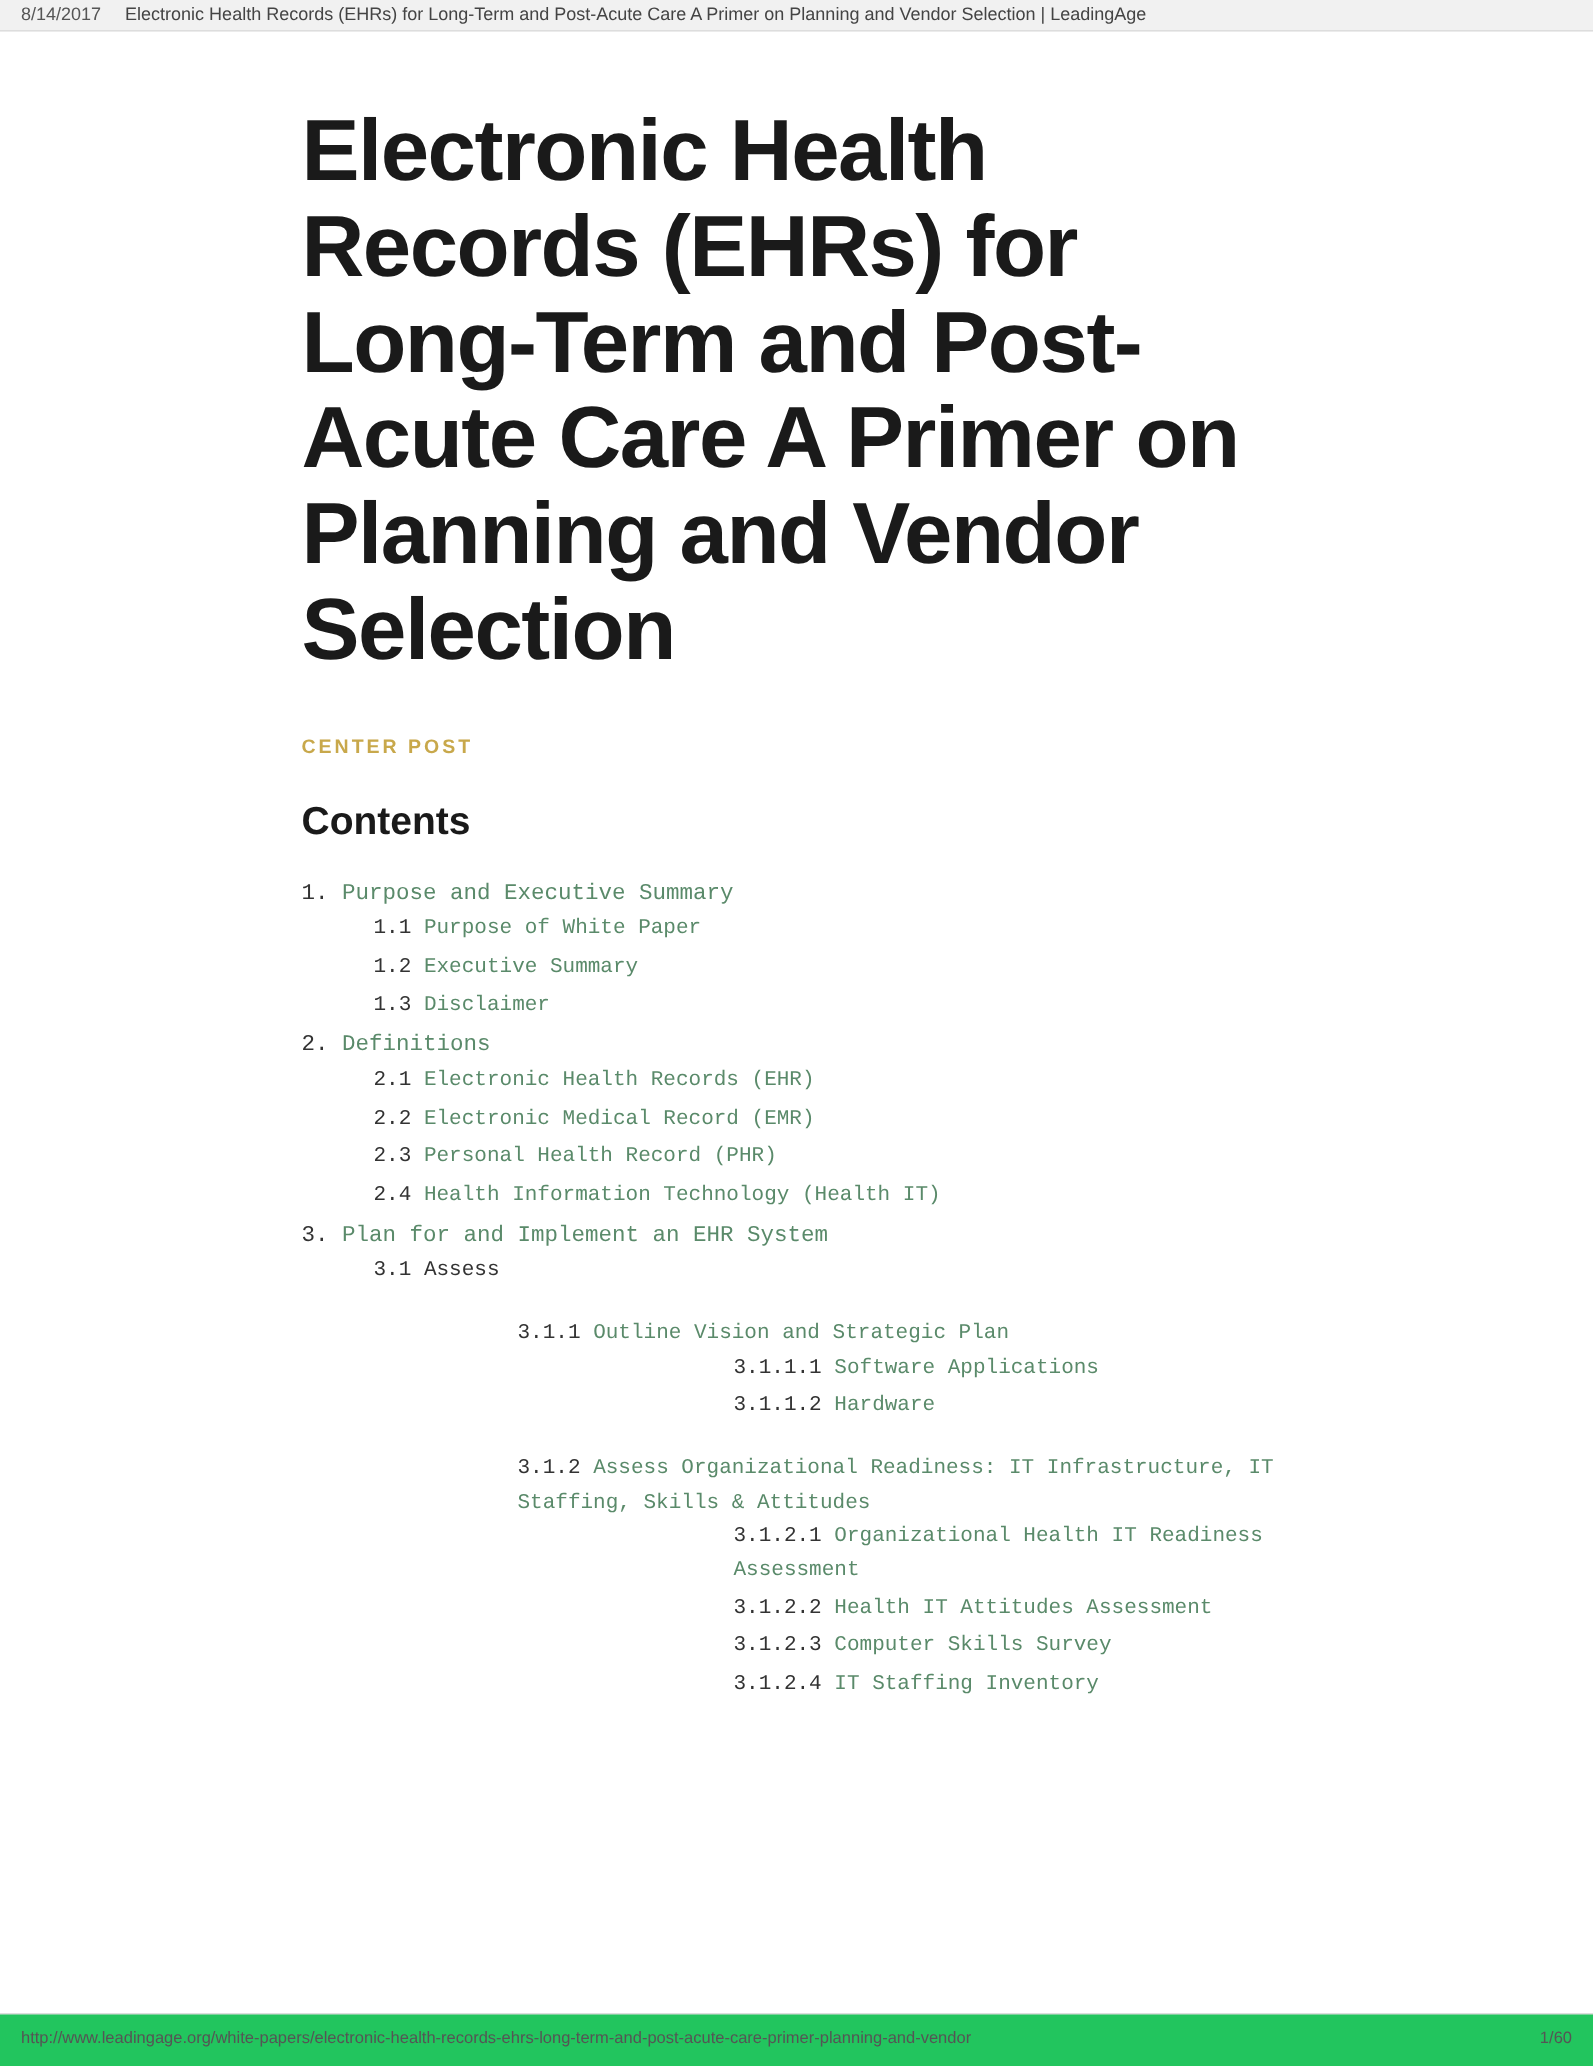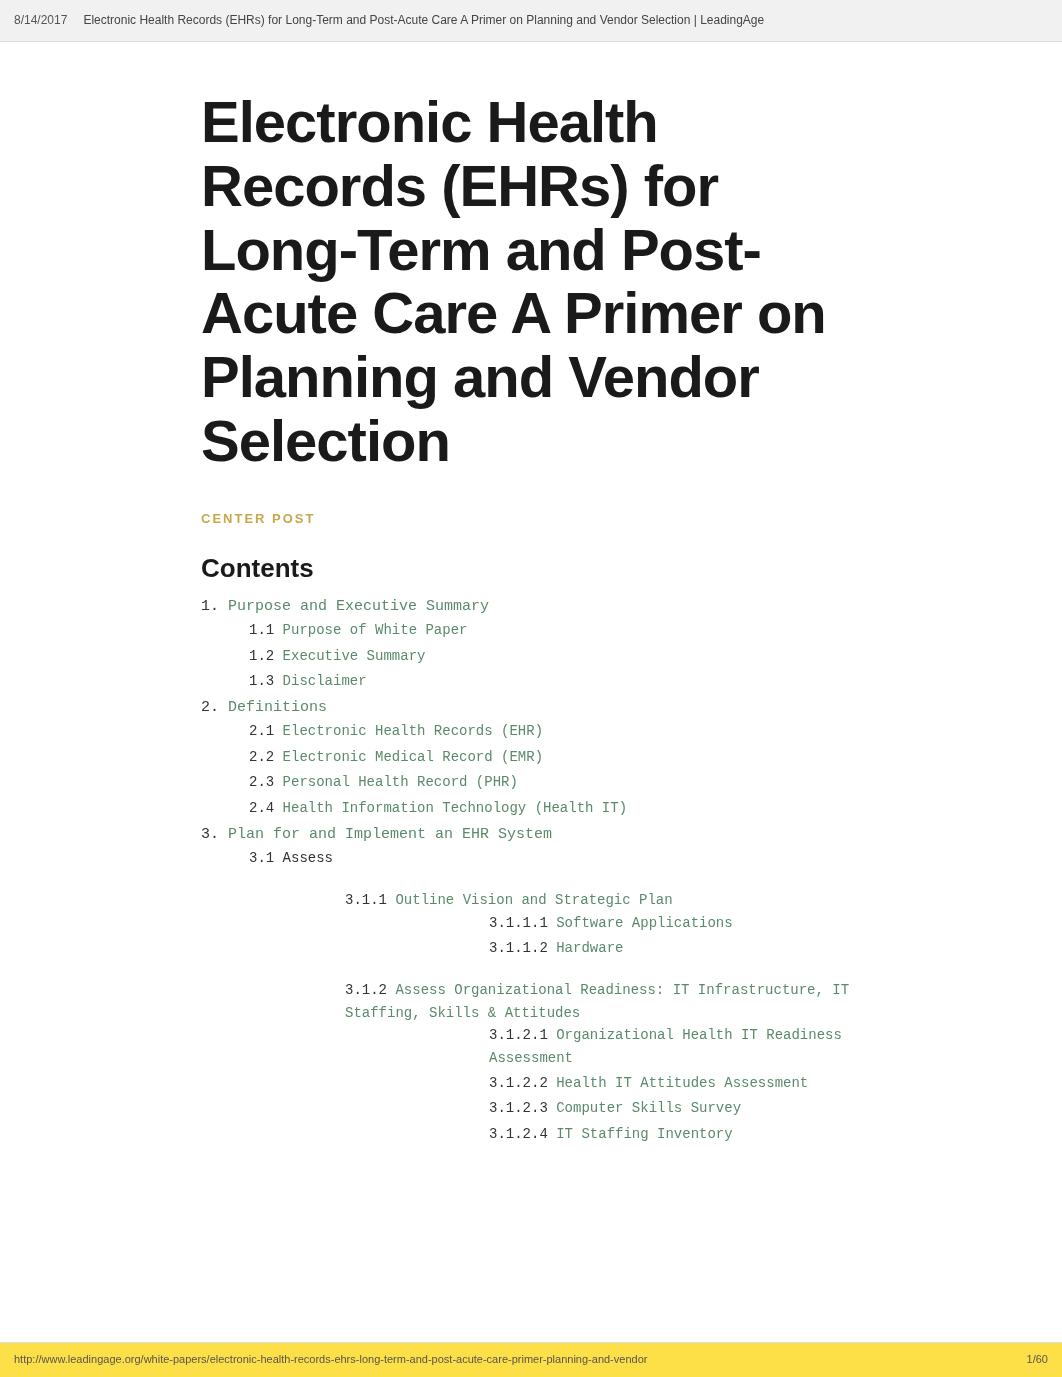--- a/index.html
+++ b/index.html
@@ -19,21 +19,21 @@
     .browser-bar {
       background: #f1f1f1;
       border-bottom: 1px solid #ddd;
       padding: 6px 14px;
       display: flex;
       align-items: center;
       gap: 16px;
       font-size: 12px;
       color: #555;
       font-family: Arial, sans-serif;
-      height: 42px;
+      height: 21px;
     }
 
     .browser-date {
       white-space: nowrap;
       color: #555;
     }
 
     .browser-title {
       flex: 1;
       overflow: hidden;
@@ -66,21 +66,21 @@
       color: #c8a84b;
       text-transform: uppercase;
       margin-bottom: 18px;
     }
 
     .contents-heading {
       font-family: 'Arial Black', Arial, sans-serif;
       font-size: 26px;
       font-weight: 900;
       color: #1a1a1a;
-      margin-bottom: 6px;
+      margin-bottom: 16px;
     }
 
     .toc {
       list-style: none;
       padding: 0;
     }
 
     .toc-item {
       margin-bottom: 4px;
     }
@@ -114,21 +114,21 @@
       padding-left: 144px;
       font-size: 14px;
       margin-bottom: 3px;
     }
 
     .footer-bar {
       position: fixed;
       bottom: 0;
       left: 0;
       right: 0;
-      background: #fde047;
+      background: #22c55e;
       border-top: 1px solid #ddd;
       padding: 8px 14px;
       display: flex;
       justify-content: space-between;
       align-items: center;
       font-size: 11px;
       color: #555;
       font-family: Arial, sans-serif;
     }
 

